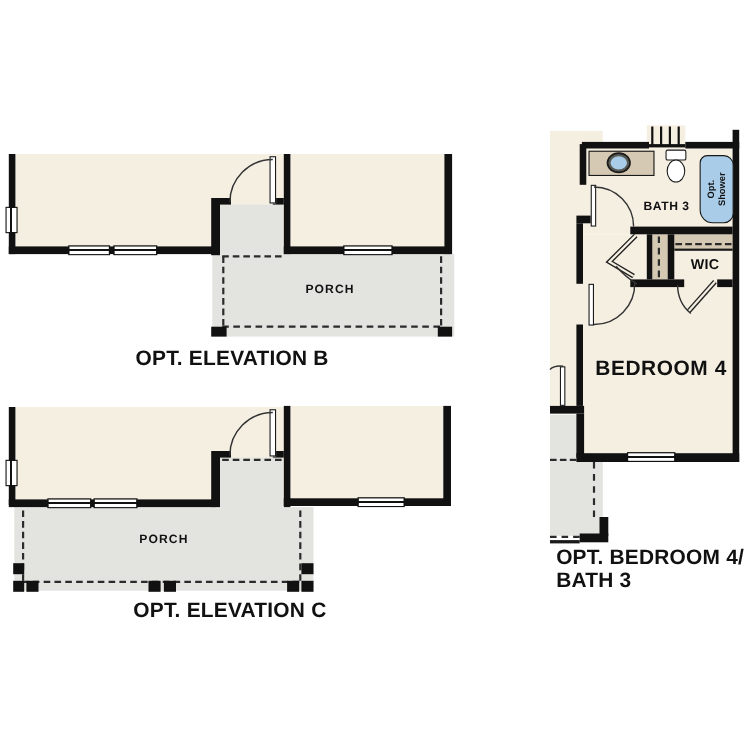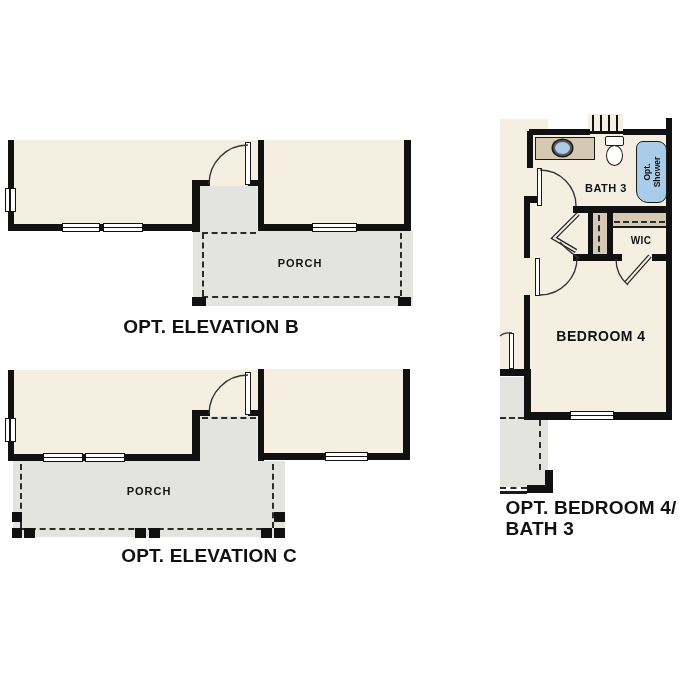--- a/index.html
+++ b/index.html
@@ -24,22 +24,22 @@
     background:linear-gradient(to bottom,#fff 0 38%,var(--wall) 38% 58%,#fff 58% 100%);}
   .win-v{position:absolute;box-sizing:border-box;border:1px solid var(--wall);
     background:linear-gradient(to right,#fff 0 38%,var(--wall) 38% 58%,#fff 58% 100%);}
   .leaf{position:absolute;background:#fff;border:1px solid #1a1a1a;box-sizing:border-box;}
   .dash-h{position:absolute;height:0;border-top:2px dashed #2b2b2b;}
   .dash-v{position:absolute;width:0;border-left:2px dashed #2b2b2b;}
   .stair{position:absolute;background:var(--wall);}
   .lbl{position:absolute;font-weight:bold;transform:translate(-50%,-50%);
     white-space:nowrap;letter-spacing:.5px;}
   .room-lbl{font-size:11px;}
-  .big-lbl{font-size:14px;}
-  .tiny-lbl{font-size:10px;letter-spacing:.3px;}
+  .big-lbl{font-size:19px;}
+  .tiny-lbl{font-size:13px;letter-spacing:.3px;}
   .title{position:absolute;font-weight:bold;font-size:19px;transform:translateX(-50%);
     white-space:nowrap;letter-spacing:.2px;}
   .title-2line{text-align:left;line-height:21px;}
   #arc-layer{position:absolute;left:0;top:0;pointer-events:none;}
   .fixture{position:absolute;box-sizing:border-box;}
   #shower{background:var(--blue);border:1.5px solid #1a1a1a;border-radius:7px 9px 9px 12px;}
   #shower-text{position:absolute;left:50%;top:50%;font-weight:bold;font-size:8.5px;
     line-height:9.5px;text-align:center;transform:translate(-50%,-50%) rotate(-90deg);white-space:nowrap;}
   #sink{background:var(--blue);border:2.5px solid #5a5a55;border-radius:50%;box-shadow:0 0 0 1.5px #1a1a1a;}
   #toilet-tank{background:#fff;border:1.5px solid #1a1a1a;border-radius:2px;}

